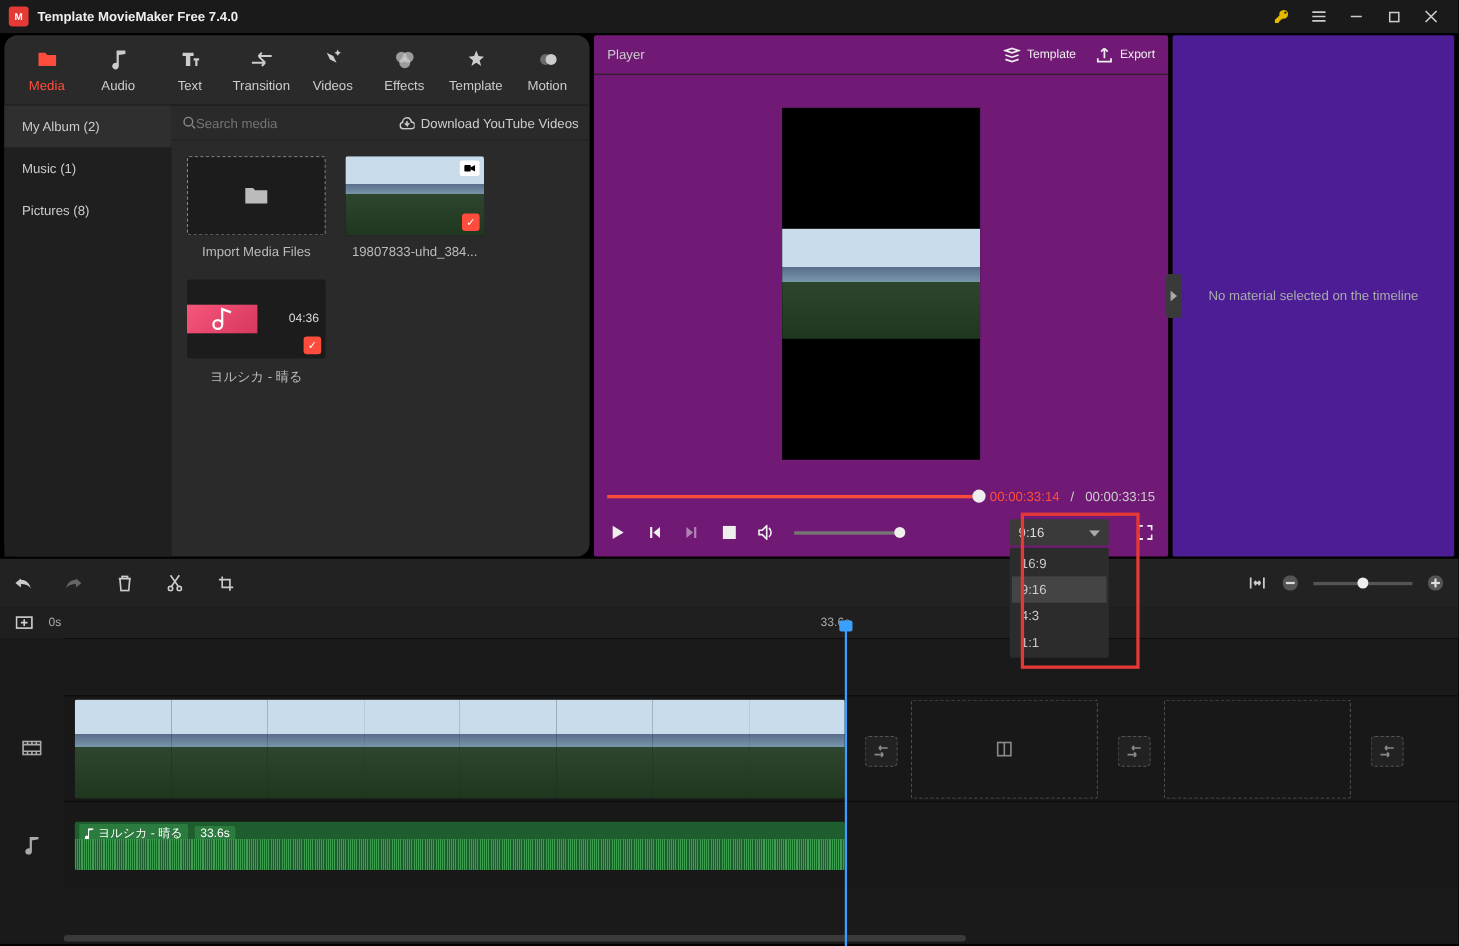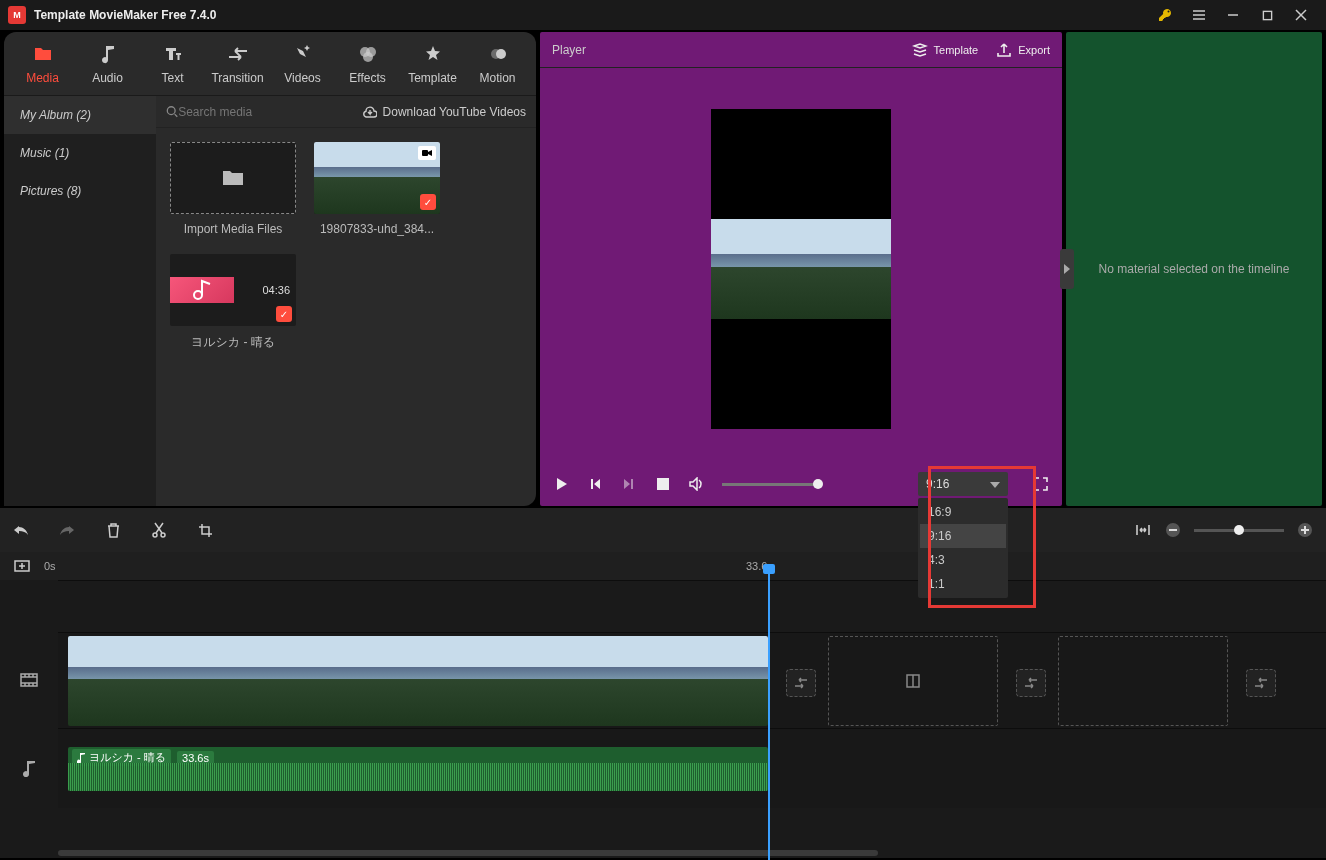--- a/index.html
+++ b/index.html
@@ -11,31 +11,31 @@
 .titlebar .title { margin-left: 8px; font-size: 12px; color: #eee; font-weight: bold; }
 .titlebar .spacer { flex: 1; }
 .titlebar .tb-btn { width: 34px; height: 30px; display: flex; align-items: center; justify-content: center; color: #ccc; }
 .titlebar .tb-btn.key { color: #e5b800; }
 .titlebar .tb-btn svg { display: block; }
 
 
 .workspace { display: flex; height: 478px; }
 .panel-left { width: 532px; background: #2a2a2a; display: flex; flex-direction: column; margin: 2px 2px 2px 4px; border-radius: 12px; }
 .panel-player { flex: 1; min-width: 522px; background: #701a75; display: flex; flex-direction: column; margin: 2px; border-radius: 2px; position: relative; }
-.panel-right { width: 260px; background: #14532d; margin: 2px 4px 2px 2px; border-radius: 2px; position: relative; display: flex; align-items: center; justify-content: center; }
+.panel-right { width: 260px; background: #4c1d95; margin: 2px 4px 2px 2px; border-radius: 2px; position: relative; display: flex; align-items: center; justify-content: center; }
 
 
 .tool-tabs { height: 64px; display: flex; align-items: center; padding: 0 6px; gap: 0; border-bottom: 1px solid #1a1a1a; }
 .tool-tab { width: 65px; display: flex; flex-direction: column; align-items: center; gap: 6px; color: #ccc; font-size: 12px; cursor: pointer; }
 .tool-tab.active { color: #ff4d3d; }
 .tool-tab .ico { height: 22px; display: flex; align-items: center; justify-content: center; }
 
 
 .media-body { flex: 1; display: flex; }
-.media-sidebar { width: 152px; background: #1f1f1f; font-style: italic; }
+.media-sidebar { width: 152px; background: #1f1f1f; }
 .media-sidebar .item { padding: 12px 16px; color: #ccc; font-size: 12px; cursor: pointer; }
 .media-sidebar .item.active { background: #2f2f2f; }
 .media-content { flex: 1; display: flex; flex-direction: column; }
 .media-header { height: 32px; display: flex; align-items: center; padding: 0 10px; gap: 8px; border-bottom: 1px solid #222; }
 .searchbox { flex: 1; display: flex; align-items: center; gap: 0; color: #888; }
 .searchbox input { background: transparent; border: none; outline: none; color: #ccc; font-size: 12px; width: 100%; }
 .dl-link { color: #ccc; font-size: 12px; display: flex; align-items: center; gap: 6px; cursor: pointer; }
 .media-grid { padding: 14px; display: flex; flex-wrap: wrap; gap: 18px; align-content: flex-start; }
 .media-item { width: 126px; display: flex; flex-direction: column; align-items: center; gap: 8px; }
 .media-thumb { width: 126px; height: 72px; background: #1c1c1c; border-radius: 2px; position: relative; overflow: hidden; display: flex; align-items: center; justify-content: center; }
@@ -308,20 +308,28 @@
         <span>Export</span>
       </div>
     </div>
     <div class="player-stage">
       <div class="player-video">
         <div class="inner">
             <div class="mountain full-top"></div>
           </div>
       </div>
     </div>
+    <div class="player-seek">
+      <div class="seek-track">
+          <div class="seek-knob"></div>
+        </div>
+      <span class="time-cur">00:00:33:14</span>
+      <span class="time-sep">/</span>
+      <span class="time-tot">00:00:33:15</span>
+    </div>
     <div class="player-controls">
       <div class="pc-btn">
           <svg width="14" height="14" viewBox="0 0 14 14" fill="currentColor">
             <path d="M3 1v12l10-6z"></path>
           </svg>
         </div>
       <div class="pc-btn">
           <svg width="14" height="14" viewBox="0 0 14 14" fill="currentColor">
             <path d="M3 2h2v10H3zM12 2v10L6 7z"></path>
           </svg>

